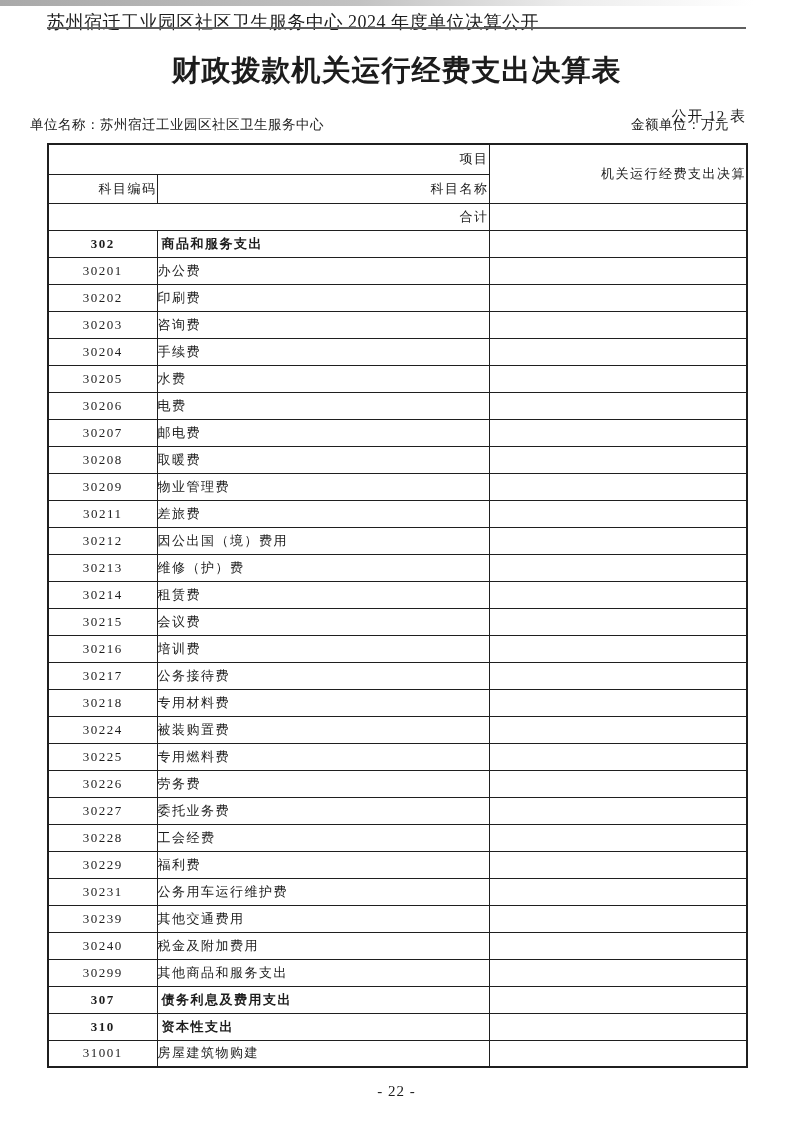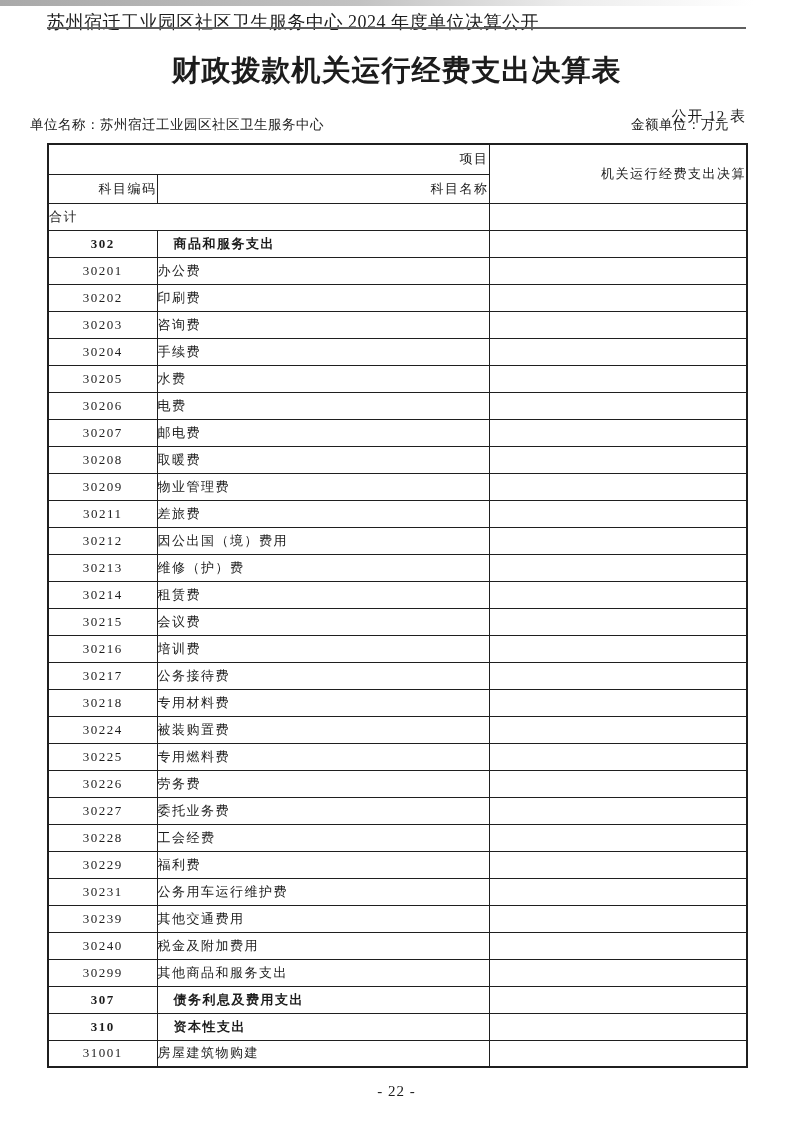--- a/index.html
+++ b/index.html
@@ -46,25 +46,25 @@
     border:1px solid #1f1f1f;
     font-size:13px; letter-spacing:1.5px;
     vertical-align:middle; padding:0;
     overflow:hidden; white-space:nowrap;
   }
   thead td { text-align:right; }
   tr.h1 { height:30px; }
   tr.h2 { height:29px; }
   tbody tr { height:27px; }
   .total-row td { border-top-width:2px; border-bottom-width:2px; }
-  .total-label { text-align:left; }
+  .total-label { text-align:right; }
   .code-cell { padding-left:6px; font-size:13.5px; letter-spacing:0.5px;text-align:center; }
   .name-cell { padding-left:21px; }
   .section-row td { font-weight:bold; }
-  .section-row .name-cell { padding-left:16px; }
+  .section-row .name-cell { padding-left:4px; }
   .page-number {
     position:absolute; top:1083px; left:0; width:100%;
     text-align:center; font-size:15px; letter-spacing:1px;
   }
 </style>
 </head>
 <body>
 
 <div class="top-shadow"></div>
 

